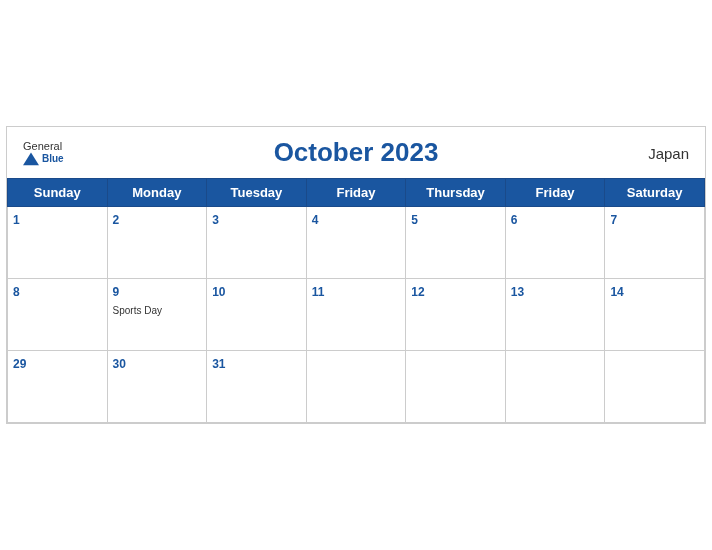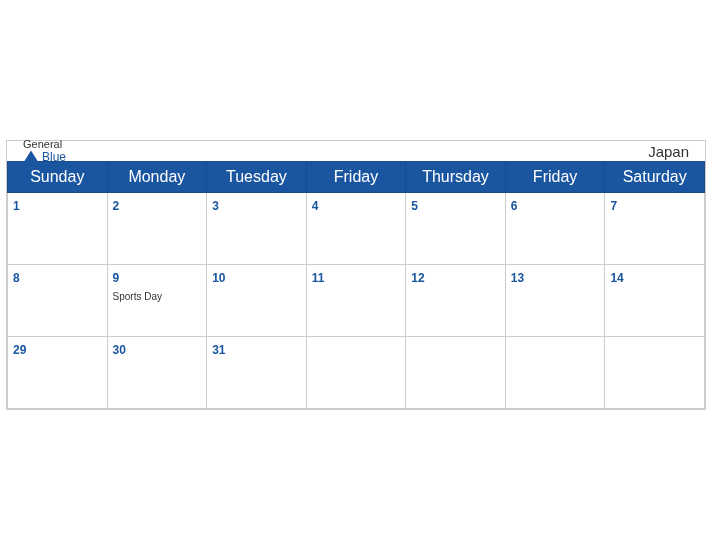--- a/index.html
+++ b/index.html
@@ -33,22 +33,22 @@
       display: flex;
       flex-direction: column;
       align-items: flex-start;
     }
     .logo-text-general {
       font-size: 11px;
       color: #333;
       line-height: 1.1;
     }
     .logo-text-blue {
-      font-size: 12px;
-      font-weight: normal;
+      font-size: 10px;
+      font-weight: bold;
       color: #1a56a0;
       line-height: 1.1;
     }
     .logo-icon {
       width: 16px;
       height: 14px;
       display: inline-block;
     }
     .logo-row {
       display: flex;
@@ -71,22 +71,22 @@
     }
     .calendar-grid {
       width: 100%;
       border-collapse: collapse;
     }
     .calendar-grid th {
       background-color: #1a56a0;
       color: #fff;
       text-align: center;
       padding: 6px 2px;
-      font-size: 16px;
-      font-weight: normal;
+      font-size: 13px;
+      font-weight: bold;
       border: 1px solid #1a4a8a;
     }
     .calendar-grid td {
       border: 1px solid #ccc;
       vertical-align: top;
       width: calc(100% / 7);
       height: 72px;
       padding: 3px 5px;
       background: #fff;
     }
@@ -108,20 +108,21 @@
   <div class="calendar-header">
     <div class="logo-area">
       <span class="logo-text-general">General</span>
       <div class="logo-row">
         <svg class="logo-icon" viewBox="0 0 20 16" xmlns="http://www.w3.org/2000/svg">
           <polygon points="10,0 20,16 0,16" fill="#1a56a0"></polygon>
         </svg>
         <span class="logo-text-blue">Blue</span>
       </div>
     </div>
+    <h1 class="calendar-title">October 2023</h1>
     <span class="country-label">Japan</span>
   </div>
 
   <table class="calendar-grid">
     <thead>
       <tr>
       <th>Sunday</th>
           <th>Monday</th>
           <th>Tuesday</th>
           <th>Friday</th>

